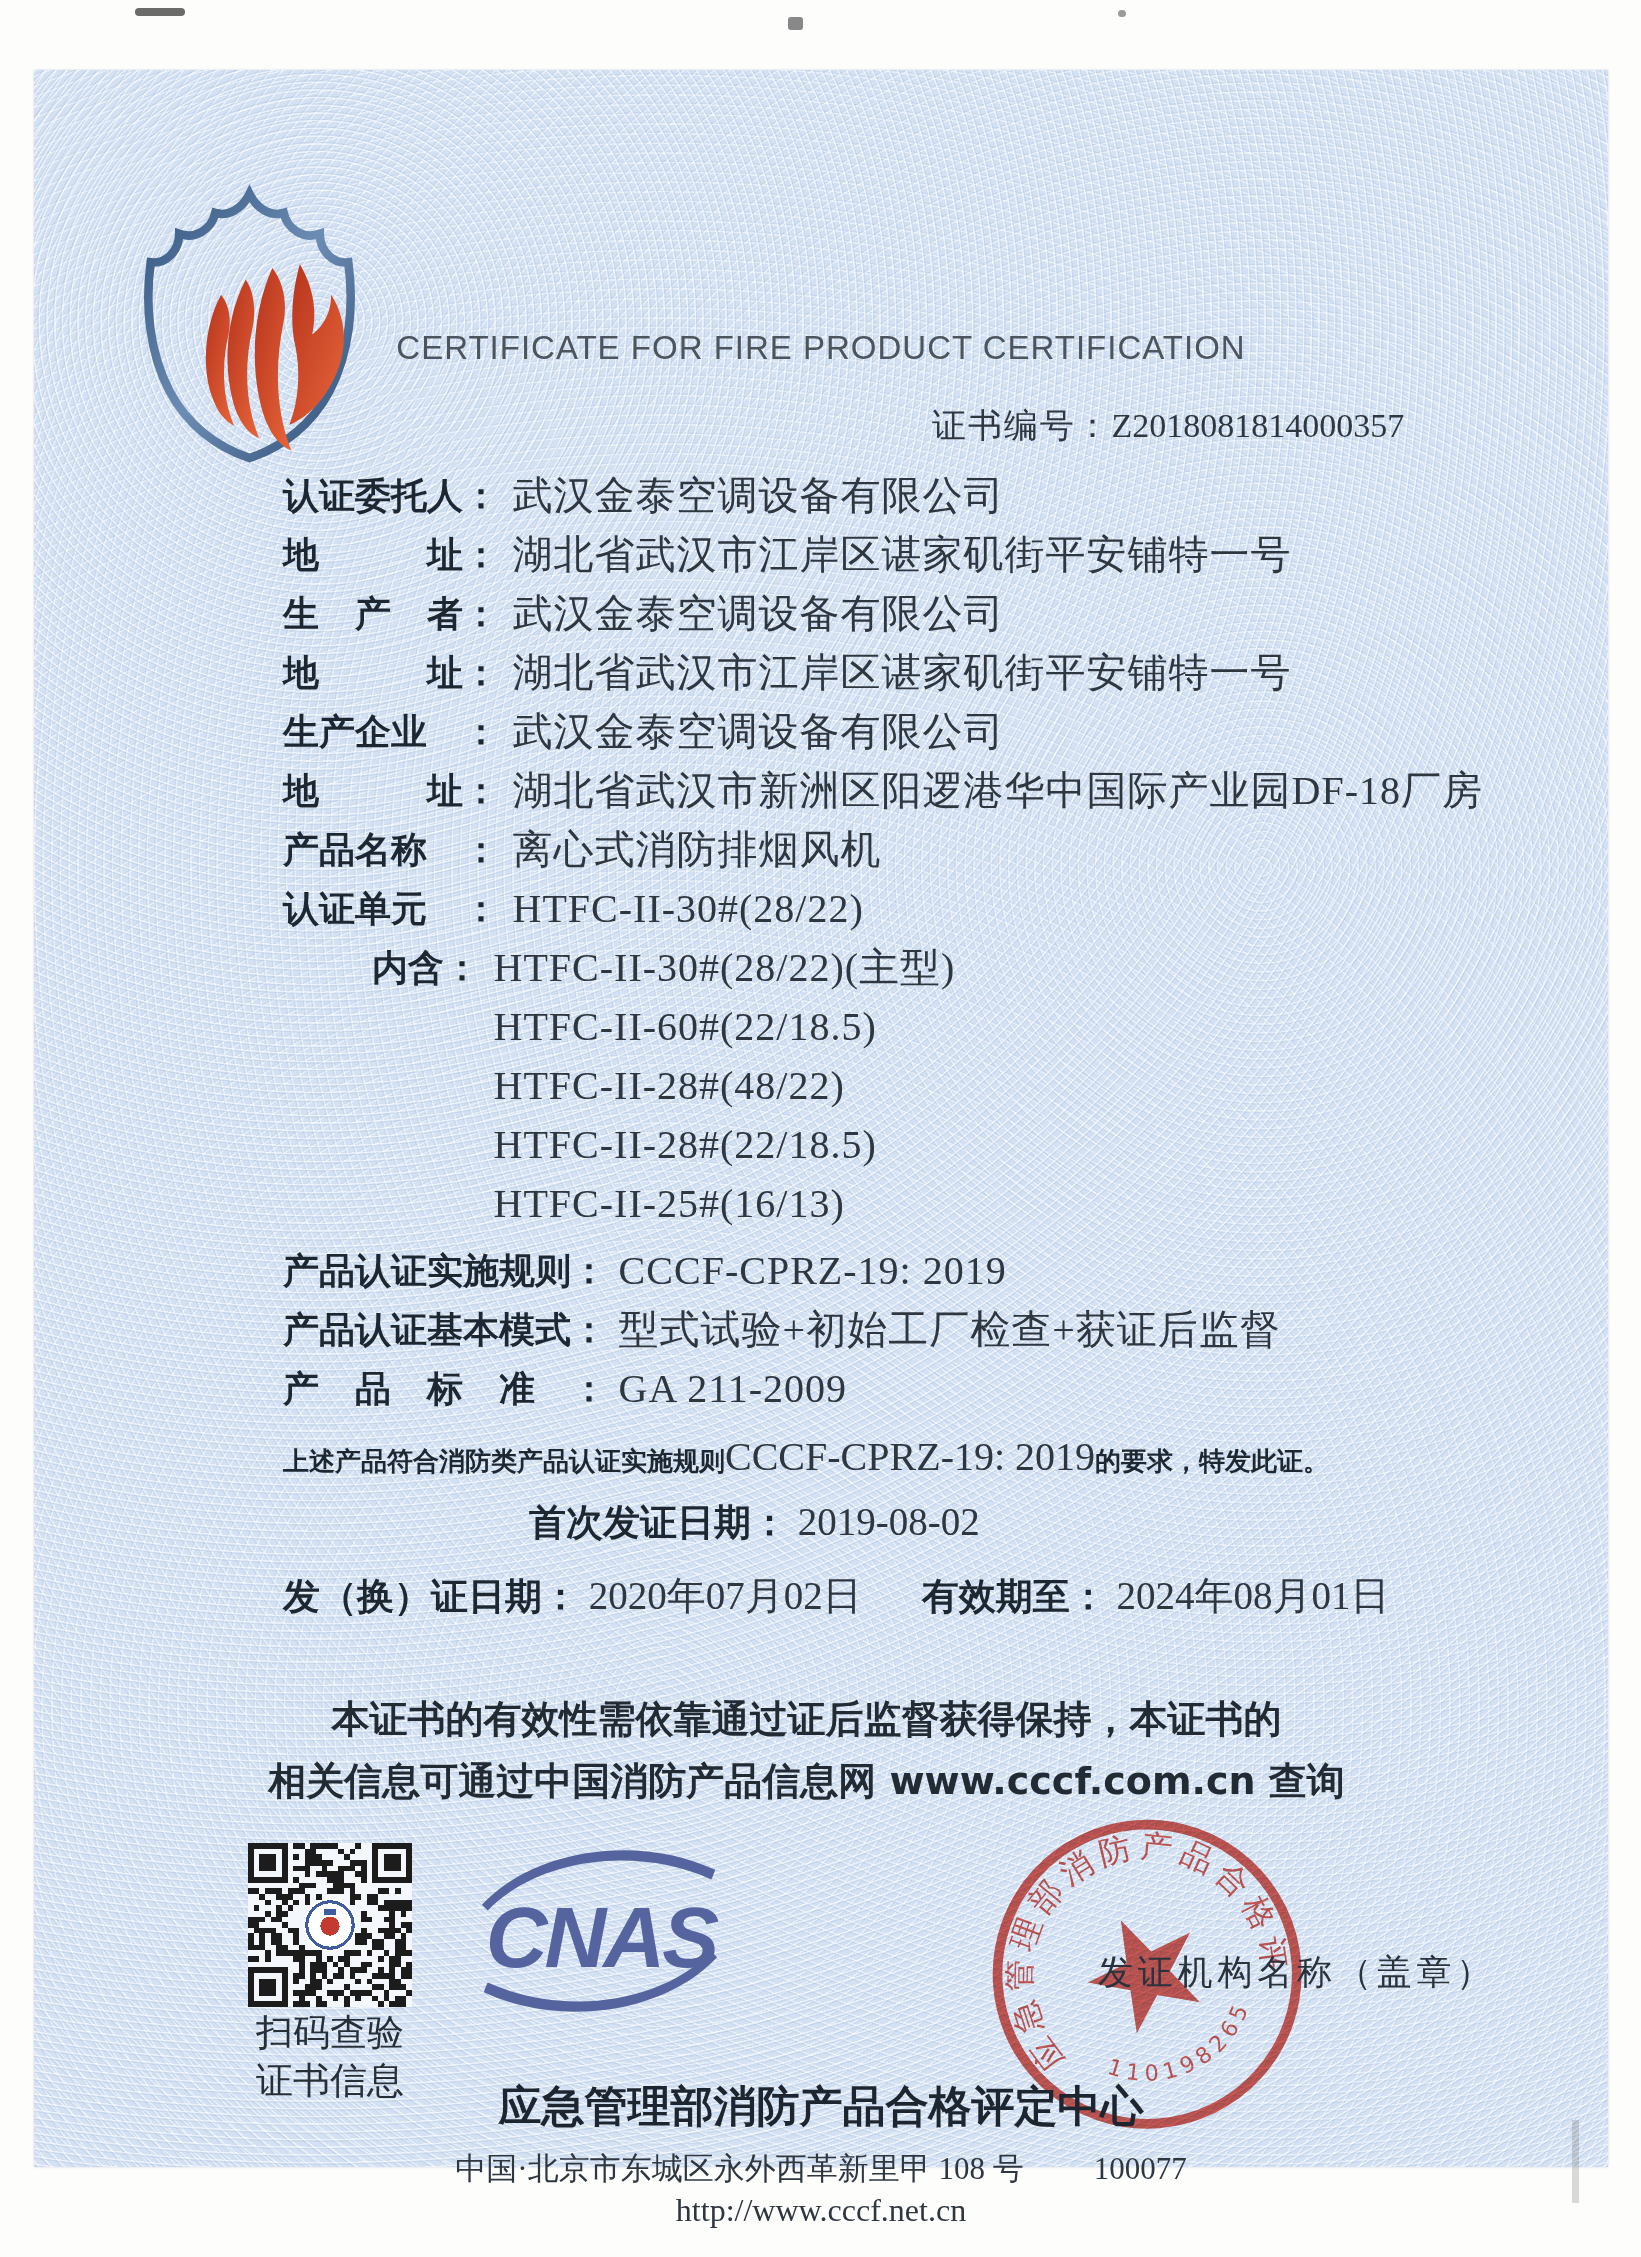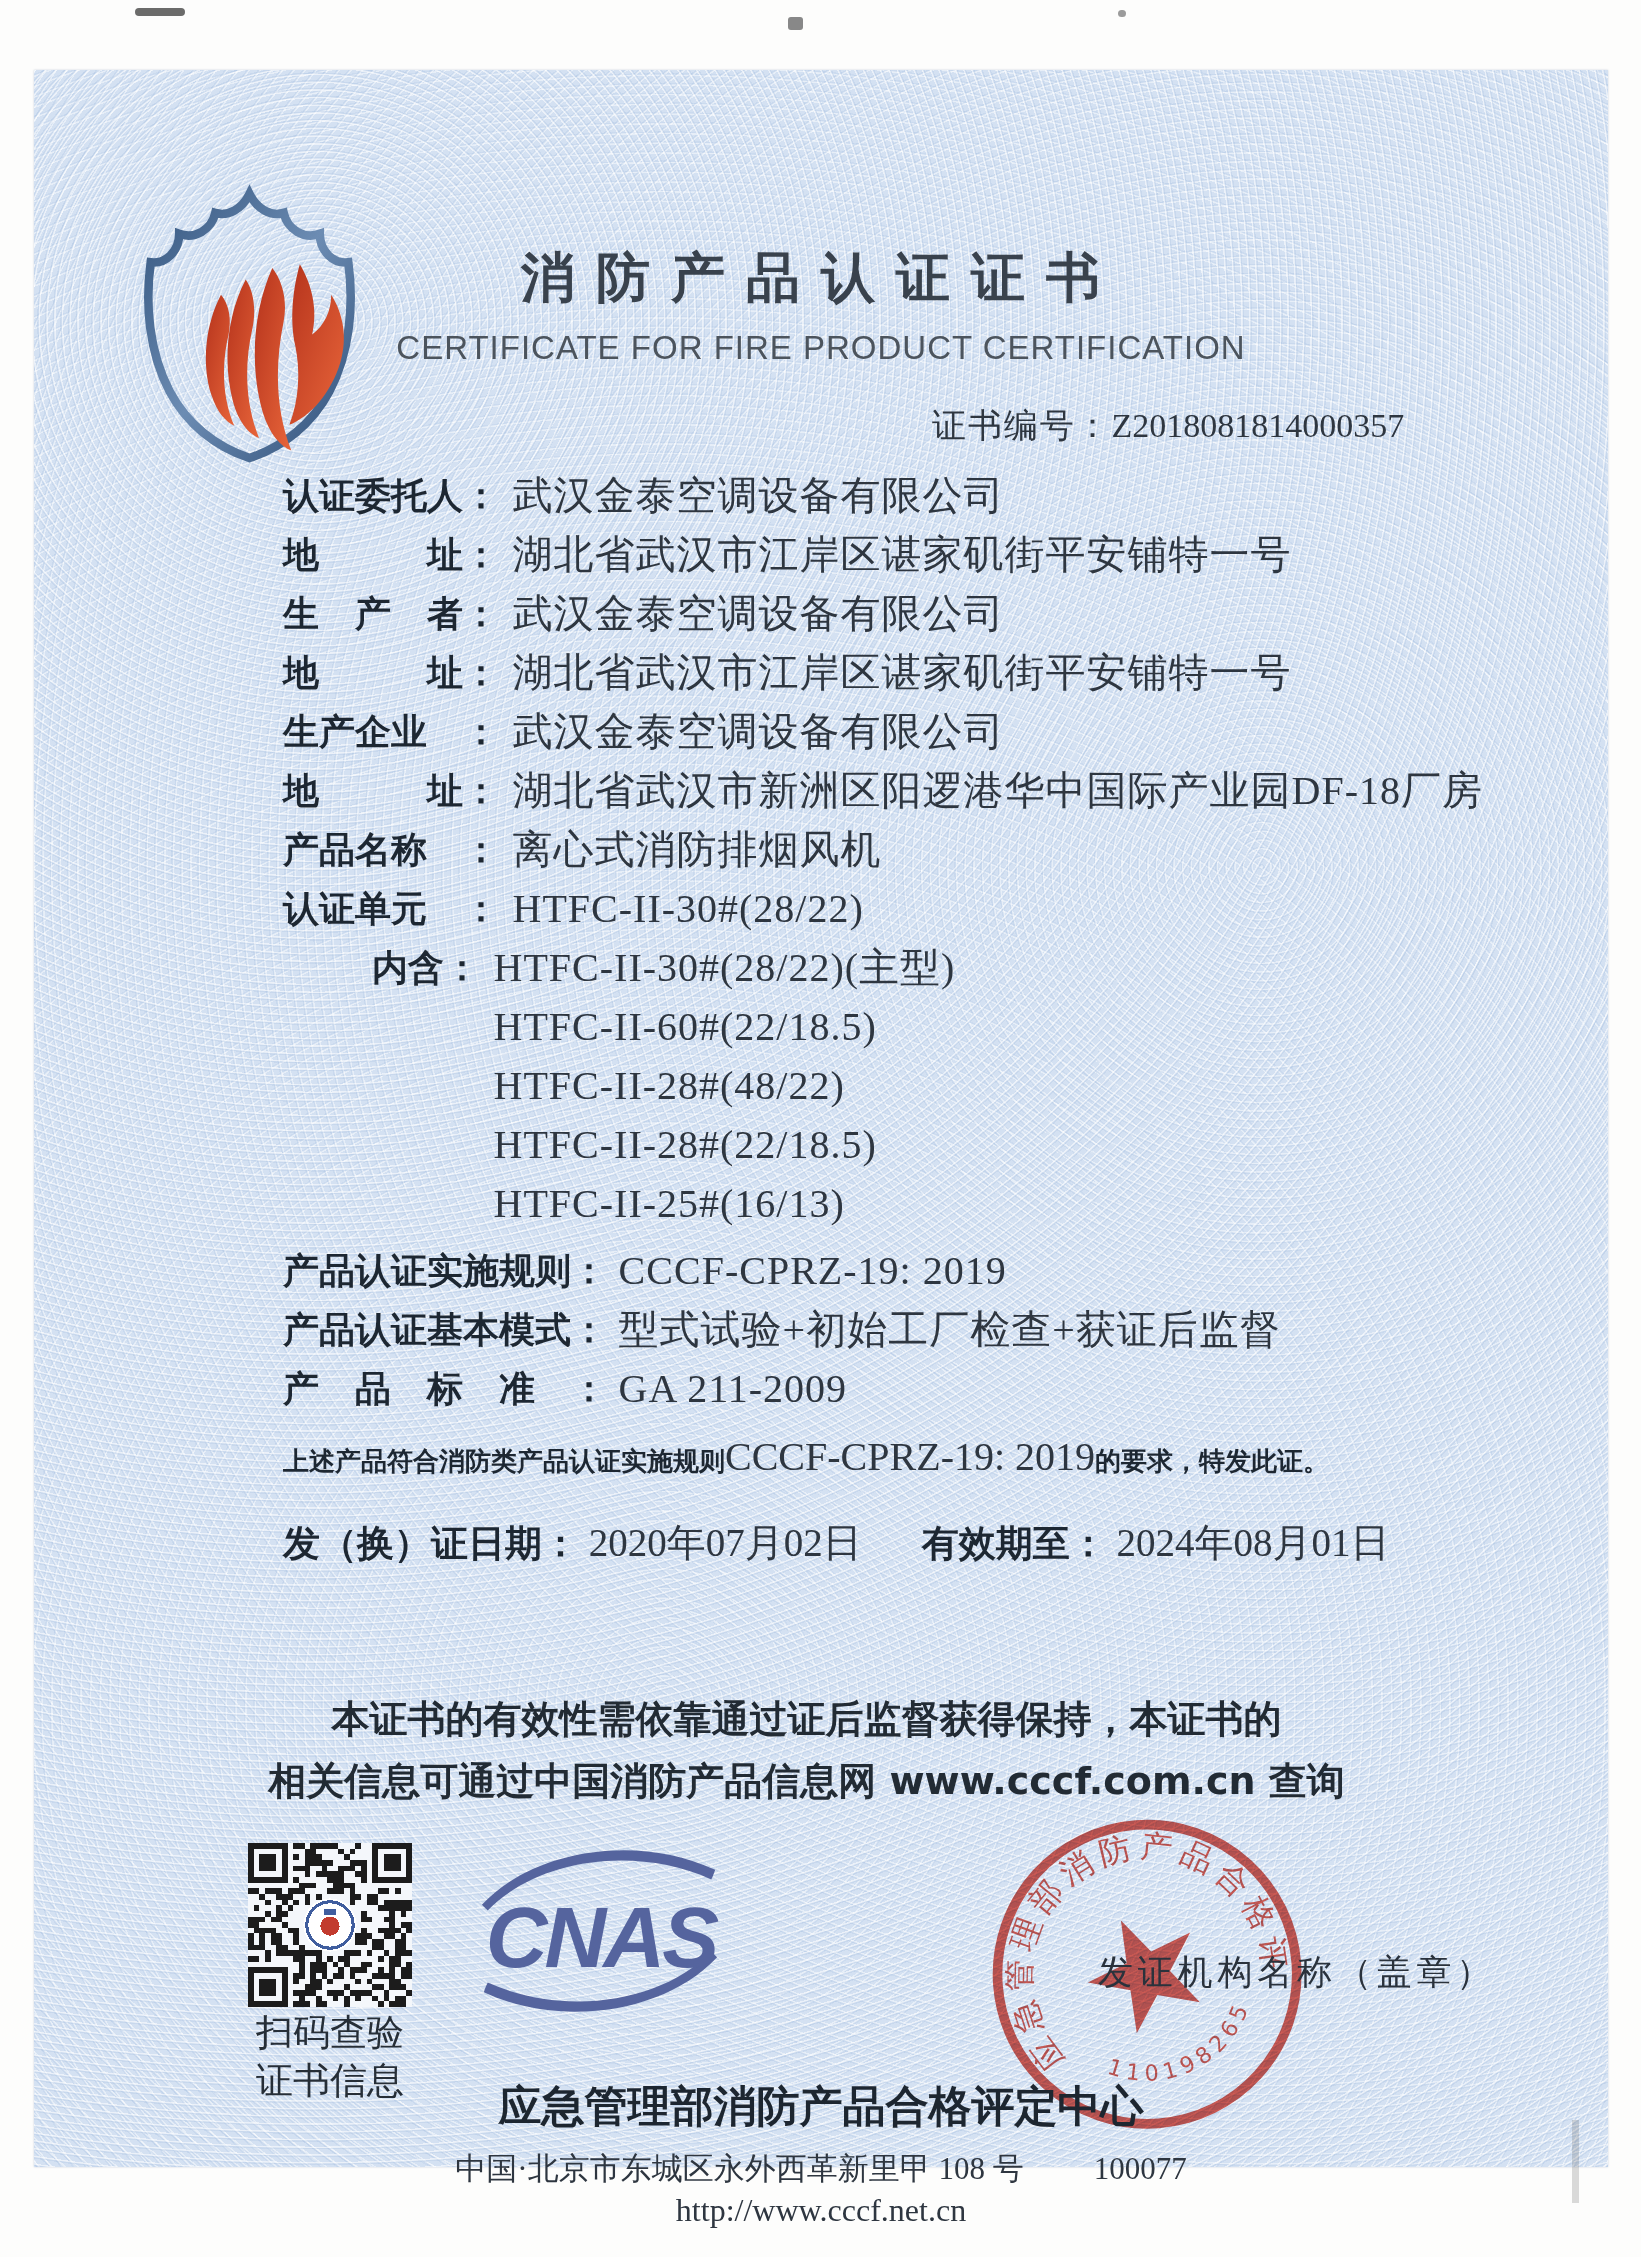--- a/index.html
+++ b/index.html
@@ -86,21 +86,20 @@
                  C240,130 236,180 214,222 C196,256 166,280 130,292
                  C94,280 64,256 46,222 C24,180 20,130 26,86
                  C42,88 56,74 56,56 C72,62 90,52 94,34 C108,38 122,30 130,14 Z" fill="none" stroke="url(#shieldG)" stroke-width="9"></path>
         <path d="M100,120 C84,150 79,192 90,226 C96,244 105,254 114,258 C102,230 100,196 108,162 C111,146 109,131 100,120 Z" fill="url(#flameG)"></path>
         <path d="M126,104 C107,140 101,190 113,234 C119,255 130,267 140,271 C126,236 124,196 133,156 C137,137 135,117 126,104 Z" fill="url(#flameG)"></path>
         <path d="M154,92 C135,134 129,192 144,244 C151,267 163,280 174,284 C158,244 156,196 166,148 C170,127 165,106 154,92 Z" fill="url(#flameG)"></path>
         <path d="M183,88 C196,110 202,136 196,162 C209,152 216,137 216,120 C229,140 233,166 226,190 C216,224 194,248 172,257 C182,231 184,201 178,173 C172,145 176,112 183,88 Z" fill="url(#flameG)"></path>
       </svg>
     </span>
 
-    <div class="title-cn">消防产品认证证书</div>
     <div class="title-en">CERTIFICATE FOR FIRE PRODUCT CERTIFICATION</div>
     <div class="certno">
       <span class="lbl">证书编号：</span><span>Z2018081814000357</span>
     </div>
 
     <div class="rows">
       <div class="row">
           <span class="lbl">认证委托人：</span>
           <span class="val">武汉金泰空调设备有限公司</span>
         </div>
@@ -162,20 +161,23 @@
         </div>
       <div class="row row--inline">
           <span class="lbl">产　品　标　准　：</span>
           <span class="val">GA 211-2009</span>
         </div>
 
       <div class="statement">
         <span class="cn">上述产品符合消防类产品认证实施规则</span><span class="lat">CCCF-CPRZ-19: 2019</span><span class="cn">的要求，特发此证。</span>
       </div>
 
+      <div class="first-issue">
+        <span class="date-lbl">首次发证日期：</span><span class="date-val">2019-08-02</span>
+      </div>
       <div class="reissue">
         <span class="date-lbl">发（换）证日期：</span><span class="date-val">2020年07月02日</span><span class="date-lbl valid-group">有效期至：</span><span class="date-val">2024年08月01日</span>
       </div>
     </div>
 
     <div class="notice">
       <div>本证书的有效性需依靠通过证后监督获得保持，本证书的</div>
       <div>相关信息可通过中国消防产品信息网 www.cccf.com.cn 查询</div>
     </div>
 

